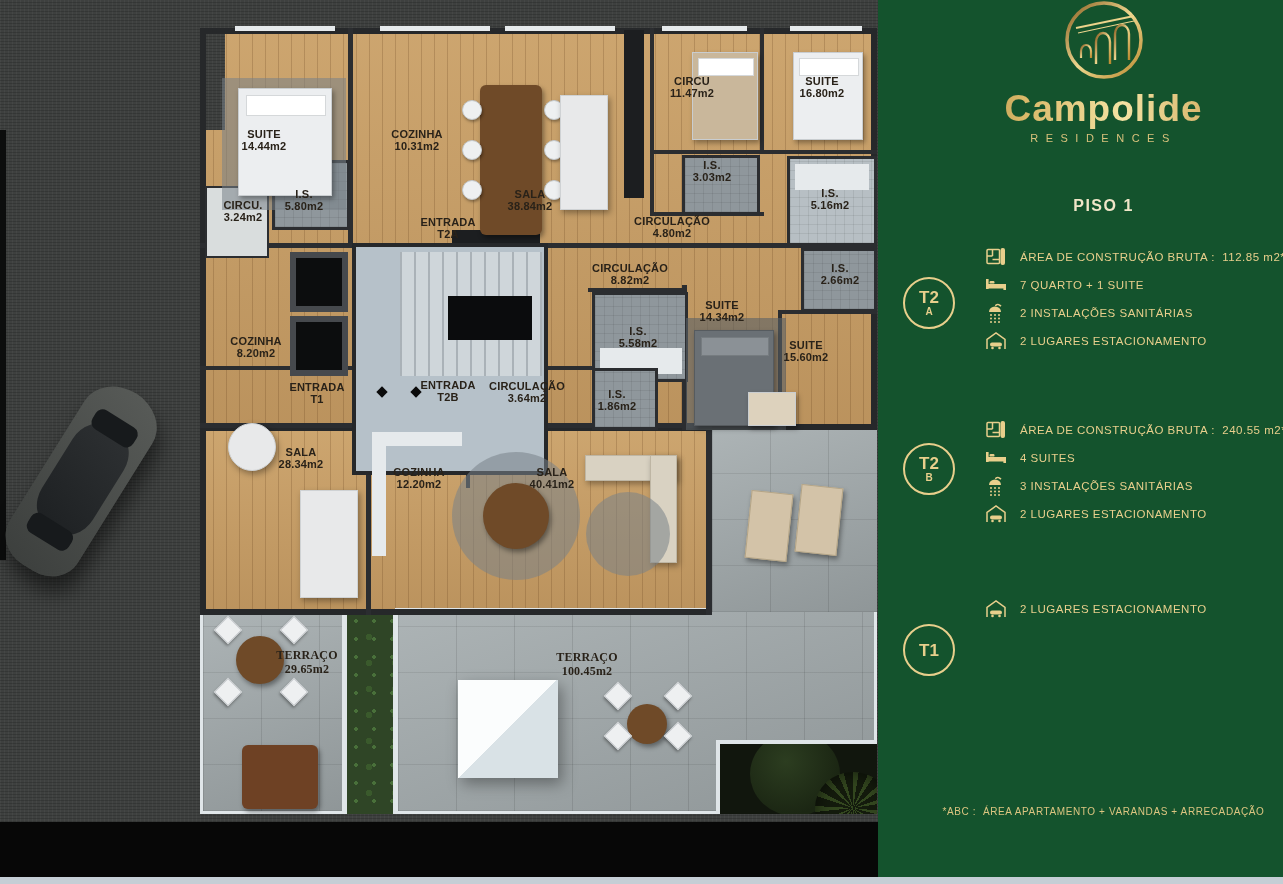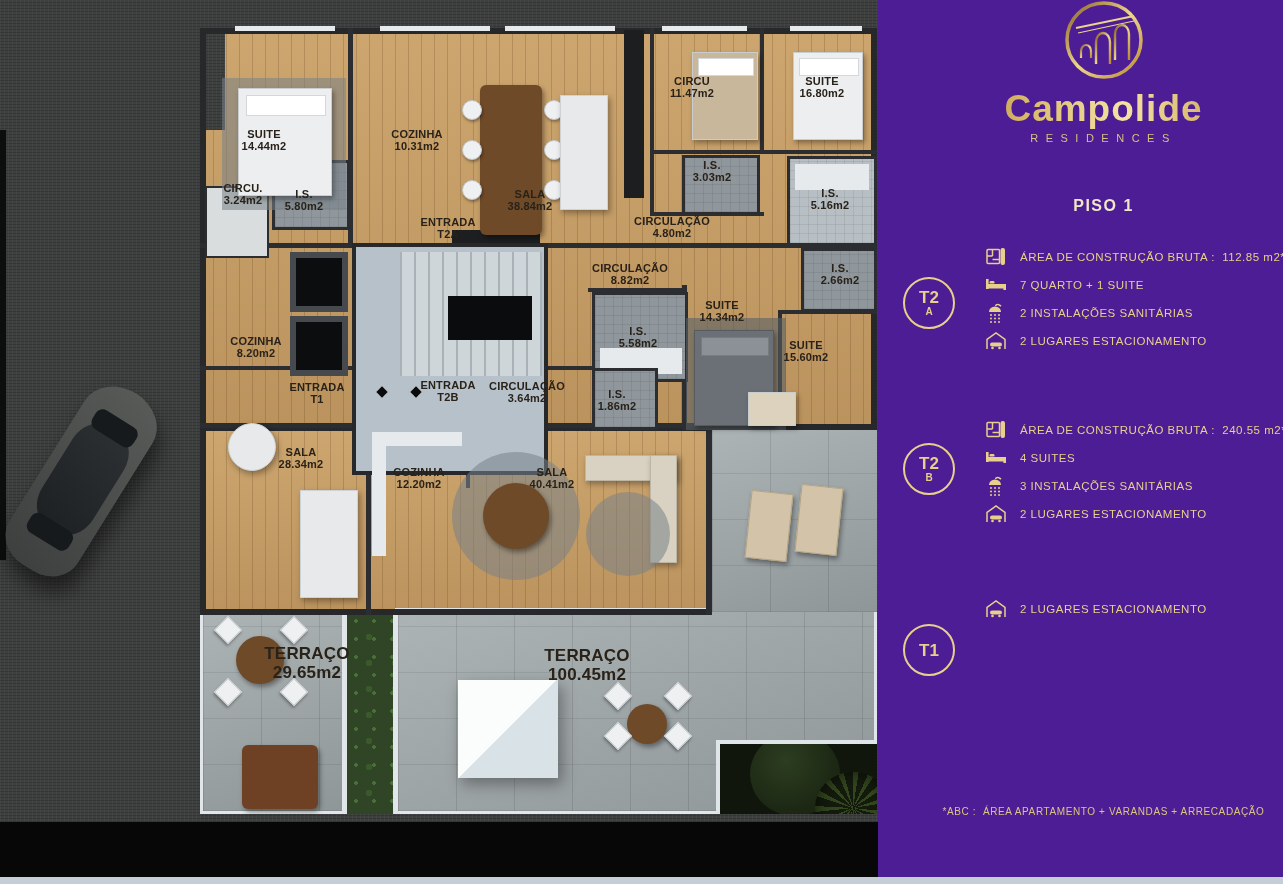--- a/index.html
+++ b/index.html
@@ -74,24 +74,24 @@
     border-radius:40px 40px 34px 34px/34px 34px 30px 30px;
     background:linear-gradient(200deg,#585b58,#3c3f3d);box-shadow:10px 12px 20px rgba(0,0,0,.5);}
   .car .cabin{position:absolute;left:10px;top:42px;width:60px;height:118px;border-radius:26px/30px;
     background:linear-gradient(200deg,#2e3133,#1d2022);}
   .car .glass{position:absolute;left:16px;width:48px;height:22px;background:#171a1c;border-radius:8px;}
 
   
   .rlabel{position:absolute;transform:translate(-50%,-50%);text-align:center;color:#292219;
     font-weight:700;font-size:11px;line-height:1.13;letter-spacing:.2px;white-space:nowrap;}
   .rlabel span{display:block;}
-  .rlabel.lg{font-size:17px;}
+  .rlabel.lg{font-size:12px;font-family:Liberation Serif, serif;}
 
   
-  #panel{position:absolute;left:878px;top:0;width:405px;height:884px;background:#4c1d95;overflow:hidden;}
+  #panel{position:absolute;left:878px;top:0;width:405px;height:884px;background:#14532d;overflow:hidden;}
   #panel-inner{position:absolute;left:23px;top:0;width:405px;height:884px;}
   .logo-wrap{position:absolute;left:0;top:0;width:100%;text-align:center;}
   .brand-name{margin-top:4px;font-size:37px;font-weight:700;letter-spacing:1px;color:#e3c87f;
     background:linear-gradient(90deg,#8f6526 0%,#d9b868 30%,#f4e3a3 55%,#caa052 85%);
     -webkit-background-clip:text;background-clip:text;-webkit-text-fill-color:transparent;}
   .brand-tagline{margin-top:2px;font-size:11px;letter-spacing:7.5px;color:#d9c27c;font-weight:400;}
   .floor-title{position:absolute;left:0;top:197px;width:100%;text-align:center;
     font-size:16px;font-weight:700;letter-spacing:1.5px;color:#f0e6c8;}
 
   .unit{position:absolute;left:0;width:100%;height:140px;}
@@ -233,21 +233,21 @@
         <span>14.44m2</span>
       </div>
     <div class="rlabel" style="left:417px;top:140px">
         <span>COZINHA</span>
         <span>10.31m2</span>
       </div>
     <div class="rlabel" style="left:304px;top:200px">
         <span>I.S.</span>
         <span>5.80m2</span>
       </div>
-    <div class="rlabel" style="left:243px;top:194px">
+    <div class="rlabel" style="left:243px;top:211px">
         <span>CIRCU.</span>
         <span>3.24m2</span>
       </div>
     <div class="rlabel" style="left:448px;top:228px">
         <span>ENTRADA</span>
         <span>T2A</span>
       </div>
     <div class="rlabel" style="left:530px;top:200px">
         <span>SALA</span>
         <span>38.84m2</span>

